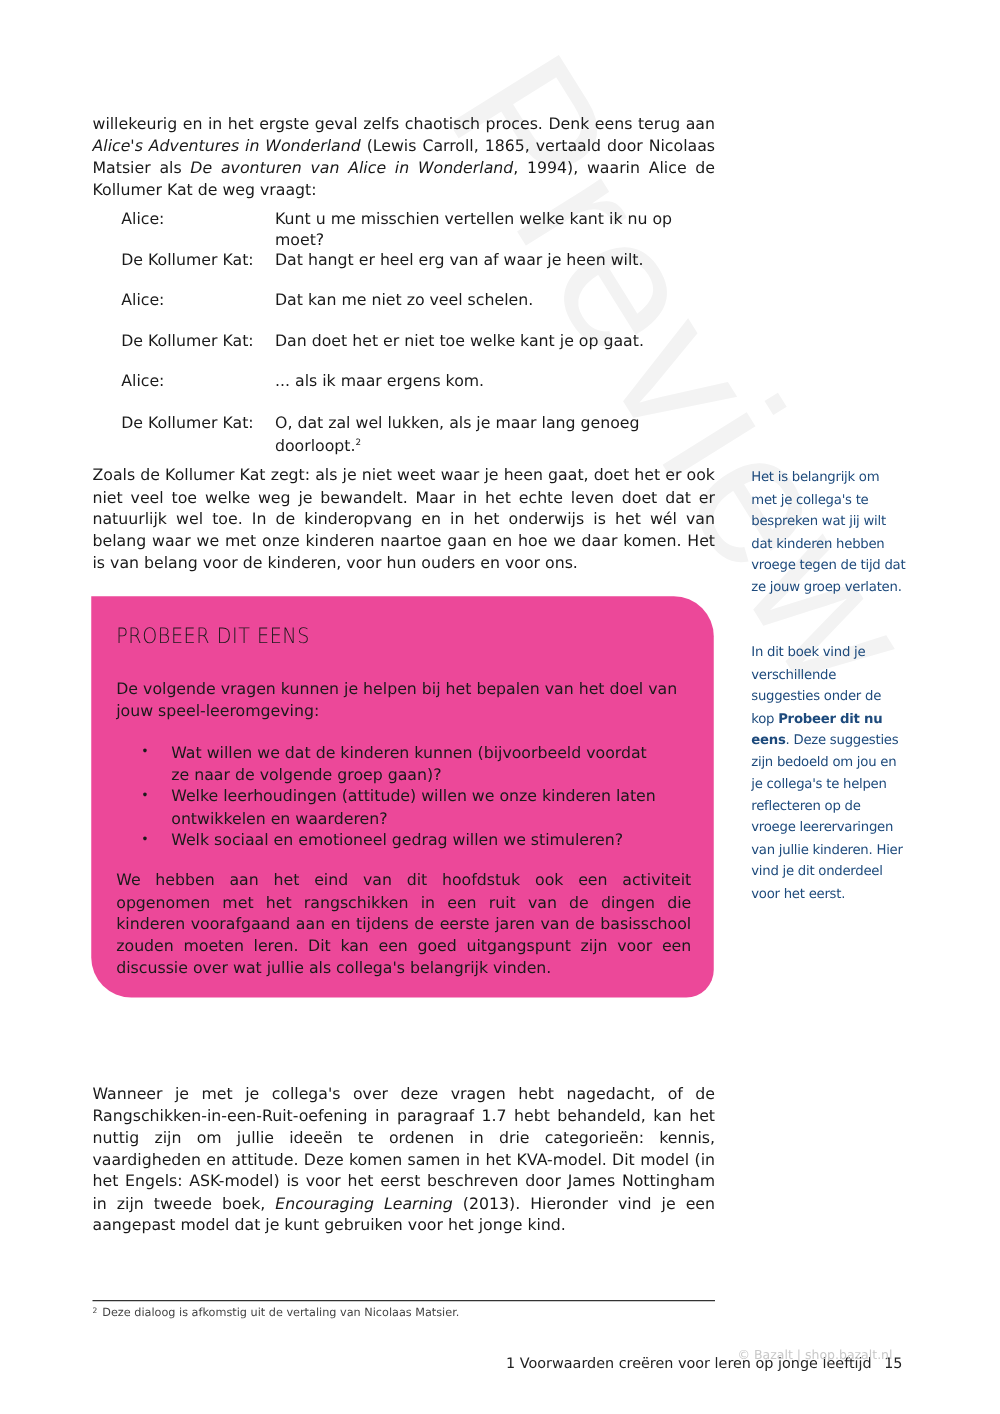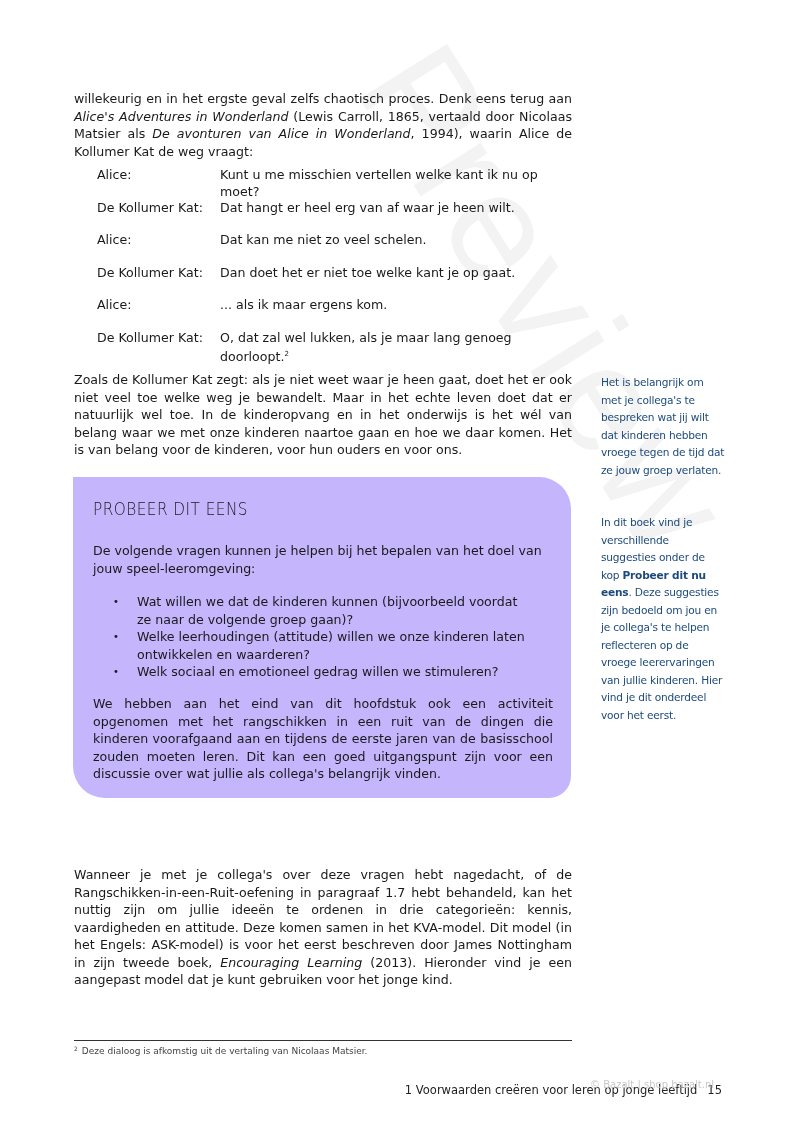--- a/index.html
+++ b/index.html
@@ -88,21 +88,21 @@
       <span class="dl-line">... als ik maar ergens kom.</span>
     </div>
     <div class="dl-row">
       <span class="dl-speaker">De Kollumer Kat:</span>
       <span class="dl-line"><span>O, dat zal wel lukken, als je maar lang genoeg doorloopt.</span><sup>2</sup></span>
     </div>
   </div>
 
   <p class="body-text para2" style="margin:0">Zoals de Kollumer Kat zegt: als je niet weet waar je heen gaat, doet het er ook niet veel toe welke weg je bewandelt. Maar in het echte leven doet dat er natuurlijk wel toe. In de kinderopvang en in het onderwijs is het wél van belang waar we met onze kinderen naartoe gaan en hoe we daar komen. Het is van belang voor de kinderen, voor hun ouders en voor ons.</p>
 
-  <div class="tip-box" style="background: #c4b5fd;">
+  <div class="tip-box" style="background: #ec4899;">
     <div class="tip-title">PROBEER DIT EENS</div>
     <div class="tip-intro">De volgende vragen kunnen je helpen bij het bepalen van het doel van jouw speel-leeromgeving:</div>
     <ul class="tip-list">
       <li><span class="bullet">•</span><span>Wat willen we dat de kinderen kunnen (bijvoorbeeld voordat ze naar de volgende groep gaan)?</span></li>
       <li><span class="bullet">•</span><span>Welke leerhoudingen (attitude) willen we onze kinderen laten ontwikkelen en waarderen?</span></li>
       <li><span class="bullet">•</span><span>Welk sociaal en emotioneel gedrag willen we stimuleren?</span></li>
     </ul>
     <div class="tip-outro">We hebben aan het eind van dit hoofdstuk ook een activiteit opgenomen met het rangschikken in een ruit van de dingen die kinderen voorafgaand aan en tijdens de eerste jaren van de basisschool zouden moeten leren. Dit kan een goed uitgangspunt zijn voor een discussie over wat jullie als collega's belangrijk vinden.</div>
   </div>
 

